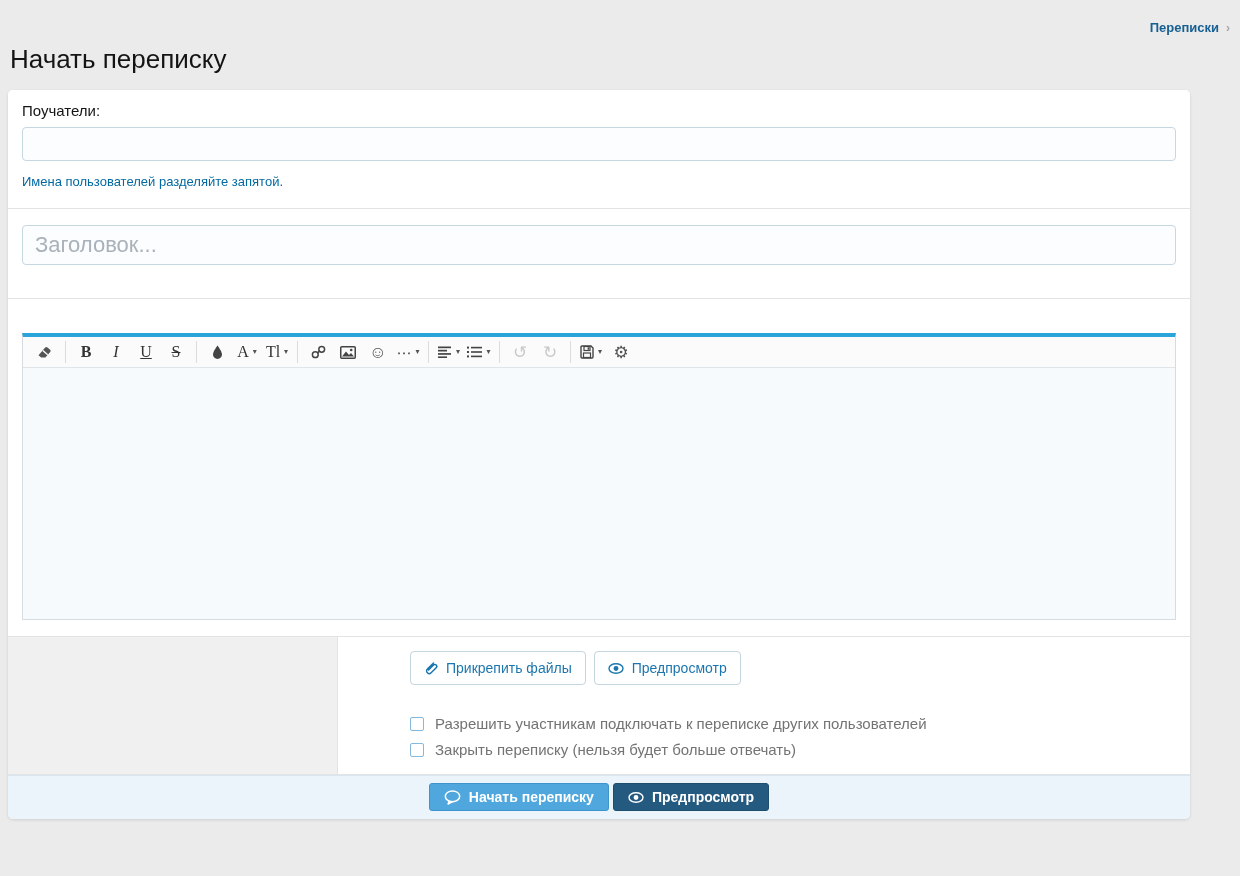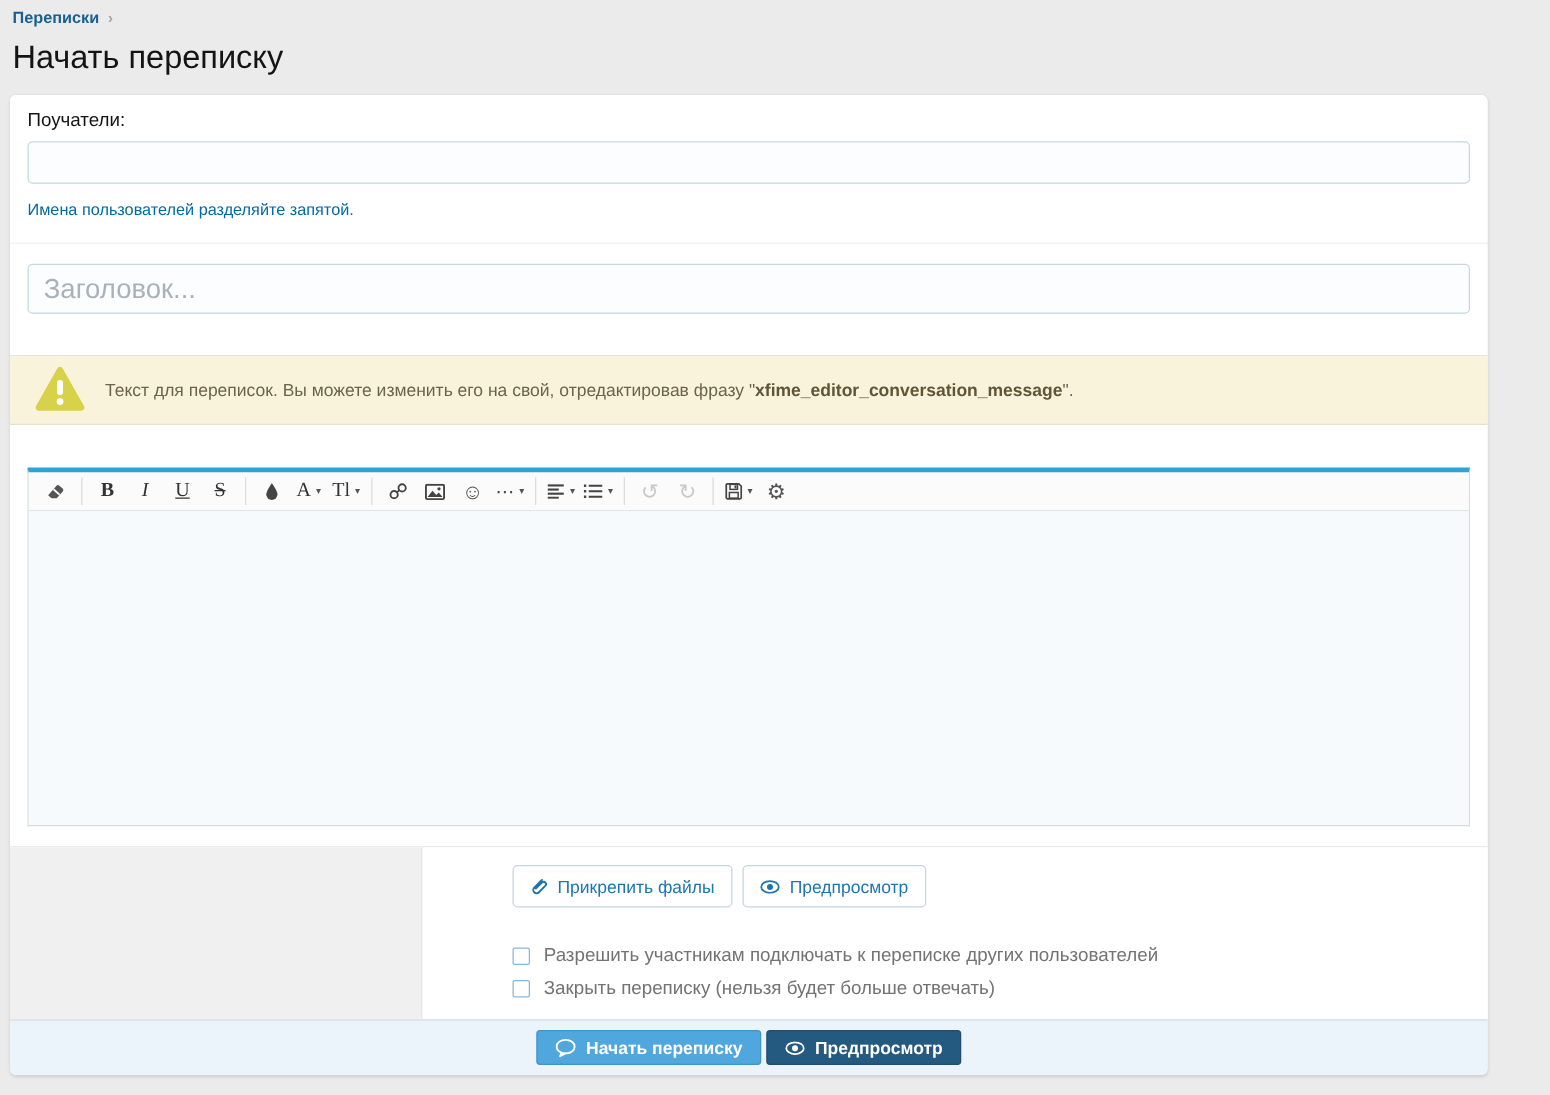--- a/index.html
+++ b/index.html
@@ -5,21 +5,21 @@
   * { box-sizing: border-box; }
   html,body { margin:0; padding:0; }
   body {
     width:1240px; height:876px;
     background:#ebebeb;
     font-family:"Liberation Sans", sans-serif;
     color:#141414;
     overflow:hidden;
   }
   
-  .crumbs { padding:6px 10px 0; font-size:13px; line-height:15px; }
+  .crumbs { padding:20px 10px 0; font-size:13px; line-height:15px;text-align:right; }
   .crumb-link { color:#176093; font-weight:bold; text-decoration:none; cursor:pointer; }
   .crumb-sep { color:#a5a5a5; font-weight:bold; margin-left:7px; font-size:12px; }
   h1.page-title { margin:8px 10px 16px; font-size:26px; font-weight:normal; color:#141414; line-height:30px; }
 
   
   .form-wrap {
     margin:0 50px 0 8px;
     border-radius:5px;
     box-shadow:0 1px 3px rgba(0,0,0,.12);
     background:#fff;
@@ -154,28 +154,20 @@
   <div class="sec sec-recipients">
     <label class="field-label">Поучатели:</label>
     <input class="input-text" type="text" value="" style="">
     <div class="hint">Имена пользователей разделяйте запятой.</div>
   </div>
 
   <div class="sec sec-subject">
     <input class="subject-input" type="text" placeholder="Заголовок..." style="">
   </div>
 
-  <div class="notice">
-    <svg class="notice-icon" width="40" height="38" viewBox="0 0 40 38">
-      <path d="M20 3 L37 33 H3 Z" fill="#d8d14a" stroke="#d8d14a" stroke-width="5" stroke-linejoin="round"></path>
-      <rect x="17.6" y="11" width="4.8" height="12" rx="2.2" fill="#ffffff"></rect>
-      <circle cx="20" cy="28.2" r="2.7" fill="#ffffff"></circle>
-    </svg>
-    <div class="notice-text"><span>Текст для переписок. Вы можете изменить его на свой, отредактировав фразу "</span><b>xfime_editor_conversation_message</b><span>".</span></div>
-  </div>
 
   <div class="sec sec-editor">
     <div class="editor">
       <div class="toolbar">
 
         <div class="tb-btn">
           <svg width="16" height="14" viewBox="0 0 16 14">
             <path d="M1.5 10.2 L8.2 2.6 a1.6 1.6 0 0 1 2.3-.1 l2.6 2.3 a1.6 1.6 0 0 1 .1 2.3 L8.4 12.6 H4.2 Z" fill="#555"></path>
             <path d="M5.8 5.4 l4.9 4.4" stroke="#fbfbfb" stroke-width="1.4"></path>
           </svg>

